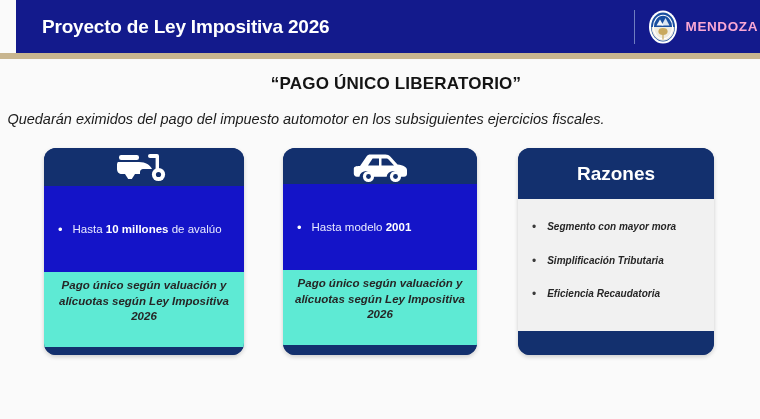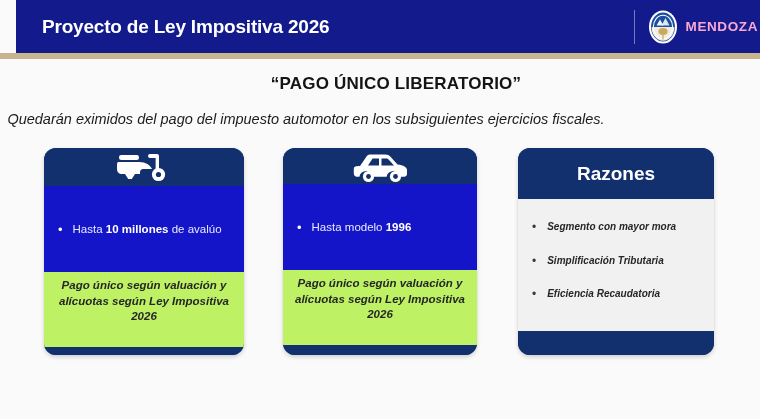--- a/index.html
+++ b/index.html
@@ -153,21 +153,21 @@
   }
 
   .highlight-text {
     color: #e8eaff;
     font-size: 11.5px;
   }
 
   .highlight-text b { color: #ffffff; font-weight: bold; }
 
   .card-footer {
-    background: #bef264;
+    background: #5eead4;
     flex: 1 1 auto;
     display: flex;
     align-items: center;
     justify-content: center;
     text-align: center;
     padding: 6px 12px 22px 12px;
   }
 
   .footer-text {
     font-size: 11.5px;
@@ -293,21 +293,21 @@
         <circle cx="47.5" cy="28.5" r="5.6" fill="#ffffff"></circle>
         <circle cx="47.5" cy="28.5" r="2.4" fill="#13306e"></circle>
         <path d="M20 17.5 l4.6 -7 h6.4 v7 z" fill="#13306e"></path>
         <path d="M33.5 10.5 h4.4 c1.3 0 2.2 0.4 3.1 1.4 l5 5.6 h-12.5 z" fill="#13306e"></path>
       </svg>
     </span>
   </div>
   <div class="card-highlight">
     <span class="bullet-dot">•</span>
     <span class="highlight-text">
-      <span>Hasta modelo </span><b>1996</b><span></span>
+      <span>Hasta modelo </span><b>2001</b><span></span>
     </span>
   </div>
   <div class="card-footer">
     <span class="footer-text">Pago único según valuación y alícuotas según Ley Impositiva 2026</span>
   </div>
   <div class="card-bottom-strip"></div>
 </div>
 
 <div class="card" id="card-3">
   <div class="razones-head">

